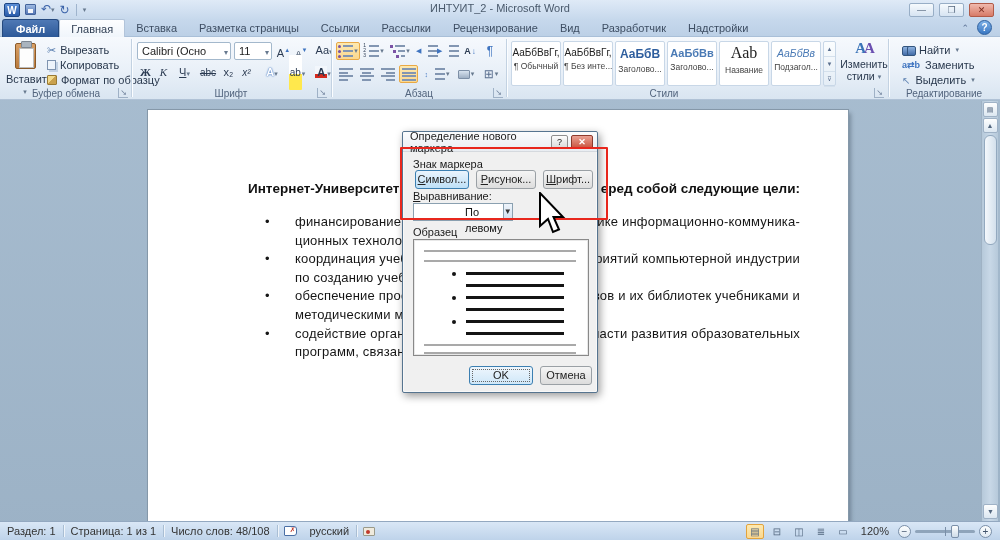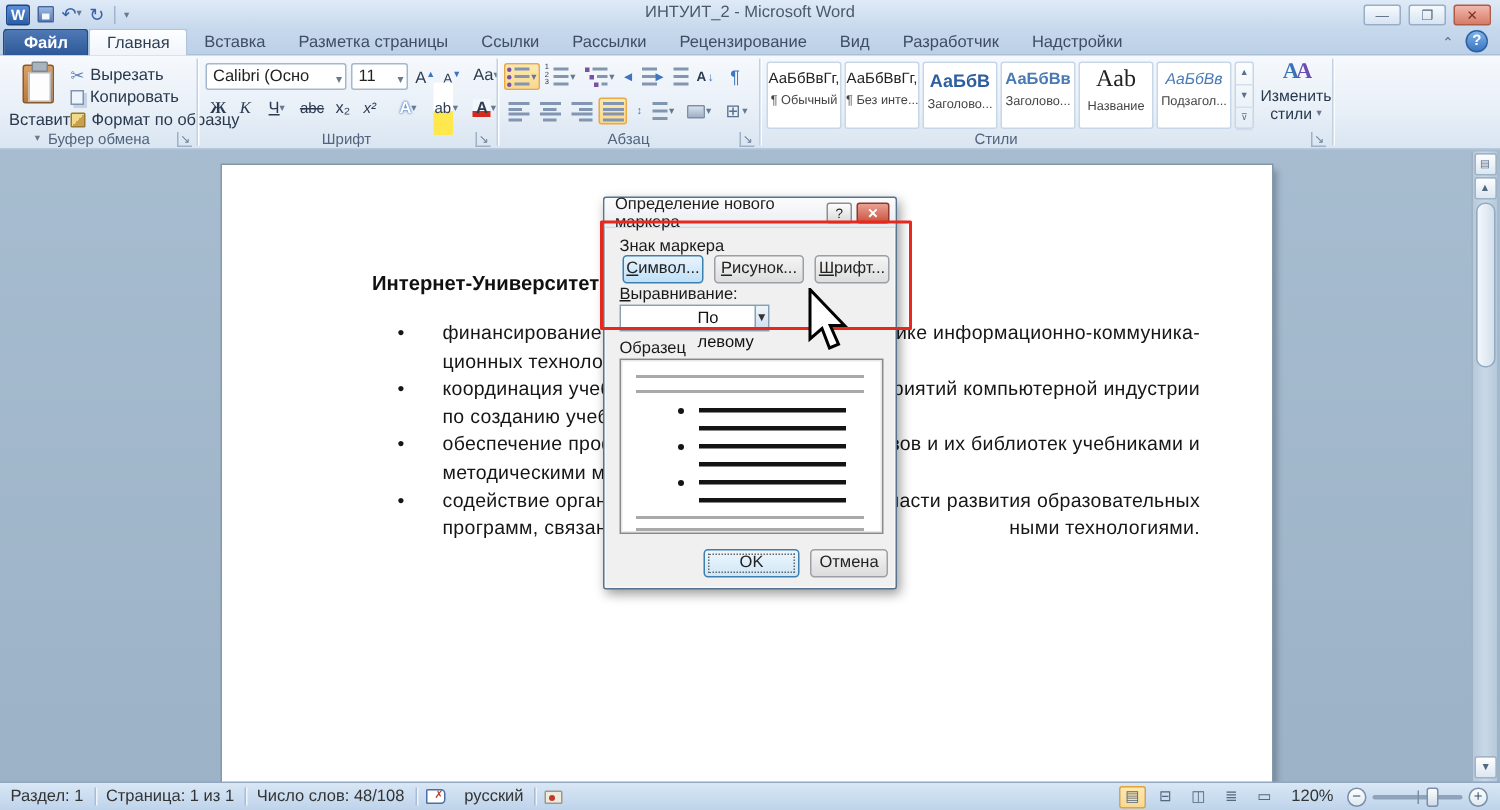--- a/index.html
+++ b/index.html
@@ -421,27 +421,45 @@
     </div>
     <div class="chgstyles">
       <span class="aa-ico">А<b>А</b></span>
       <span class="lbl"><span>Изменить стили</span> <span class="caret">▾</span></span>
     </div>
     <div class="grplabel" style="right:66px">Стили</div>
     <span class="launcher">↘</span>
   </div>
   <div class="gsep" style="left:888px"></div>
 
+  <div class="grp" style="left:890px;width:108px">
+    <div class="edrow" style="top:6px">
+      <span class="binoc"></span>
+      <span>Найти</span>
+        <span class="caret">▾</span>
+    </div>
+    <div class="edrow" style="top:21px">
+      <span class="replico">a⇄b</span>
+      <span>Заменить</span>
+    </div>
+    <div class="edrow" style="top:36px">
+      <span class="selico">↖</span>
+      <span>Выделить</span>
+        <span class="caret">▾</span>
+    </div>
+    <div class="grplabel">Редактирование</div>
+  </div>
 </div>
 
 <div class="page"></div>
 
 <div class="doctext">
   <div class="dochead">
     <span>Интернет-Университет Инф</span>
+      <span>еред собой следующие цели:</span>
   </div>
   <div class="docline b first">
       <span class="lt">финансирование ра</span>
       <span class="rt">тике информационно-коммуника-</span>
     </div>
   <div class="docline">
       <span class="lt">ционных технологи</span>
       <span class="rt"></span>
     </div>
   <div class="docline b">
@@ -459,21 +477,20 @@
   <div class="docline">
       <span class="lt">методическими мат</span>
       <span class="rt"></span>
     </div>
   <div class="docline b">
       <span class="lt">содействие  органа</span>
       <span class="rt">ласти  развития  образовательных</span>
     </div>
   <div class="docline">
       <span class="lt">программ, связанны</span>
-      <span class="rt">ными технологиями.</span>
     </div>
 </div>
 
 <div class="vscroll">
   <div class="vsbtn">▤</div>
   <div class="vsbtn">▲</div>
   <div class="vthumb"></div>
   <div class="vsbtn vsdown">▼</div>
 </div>
 

